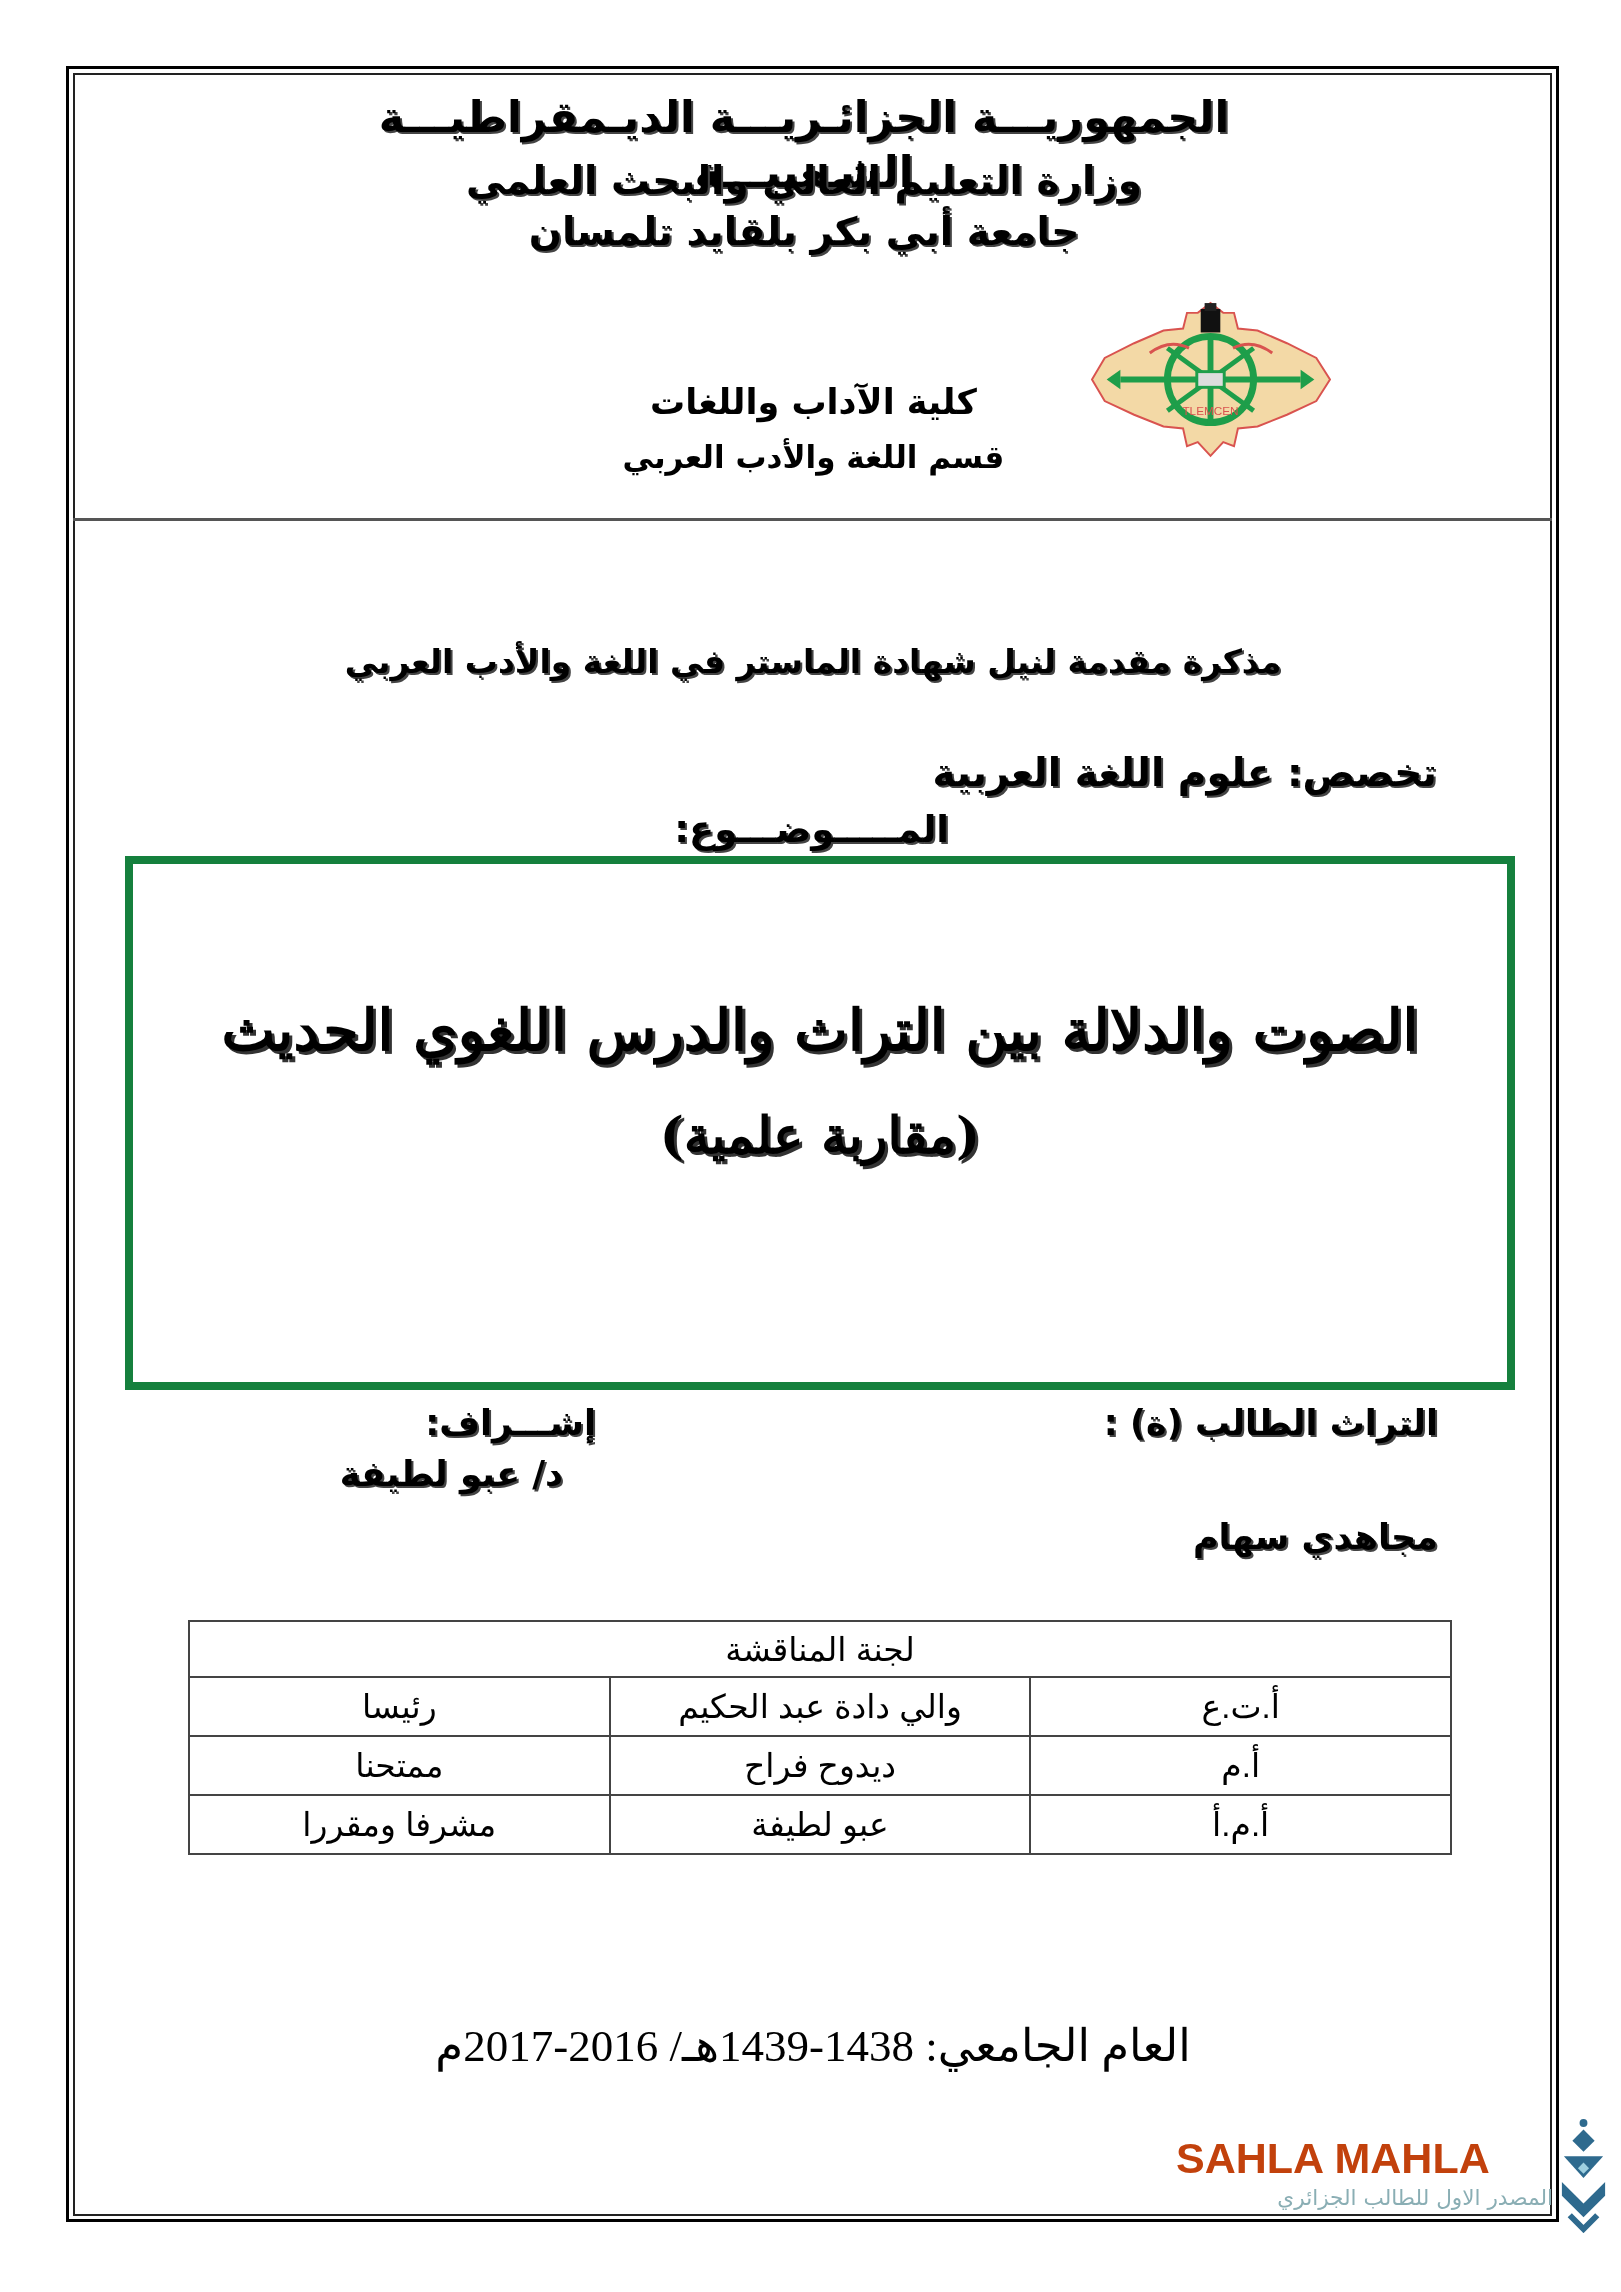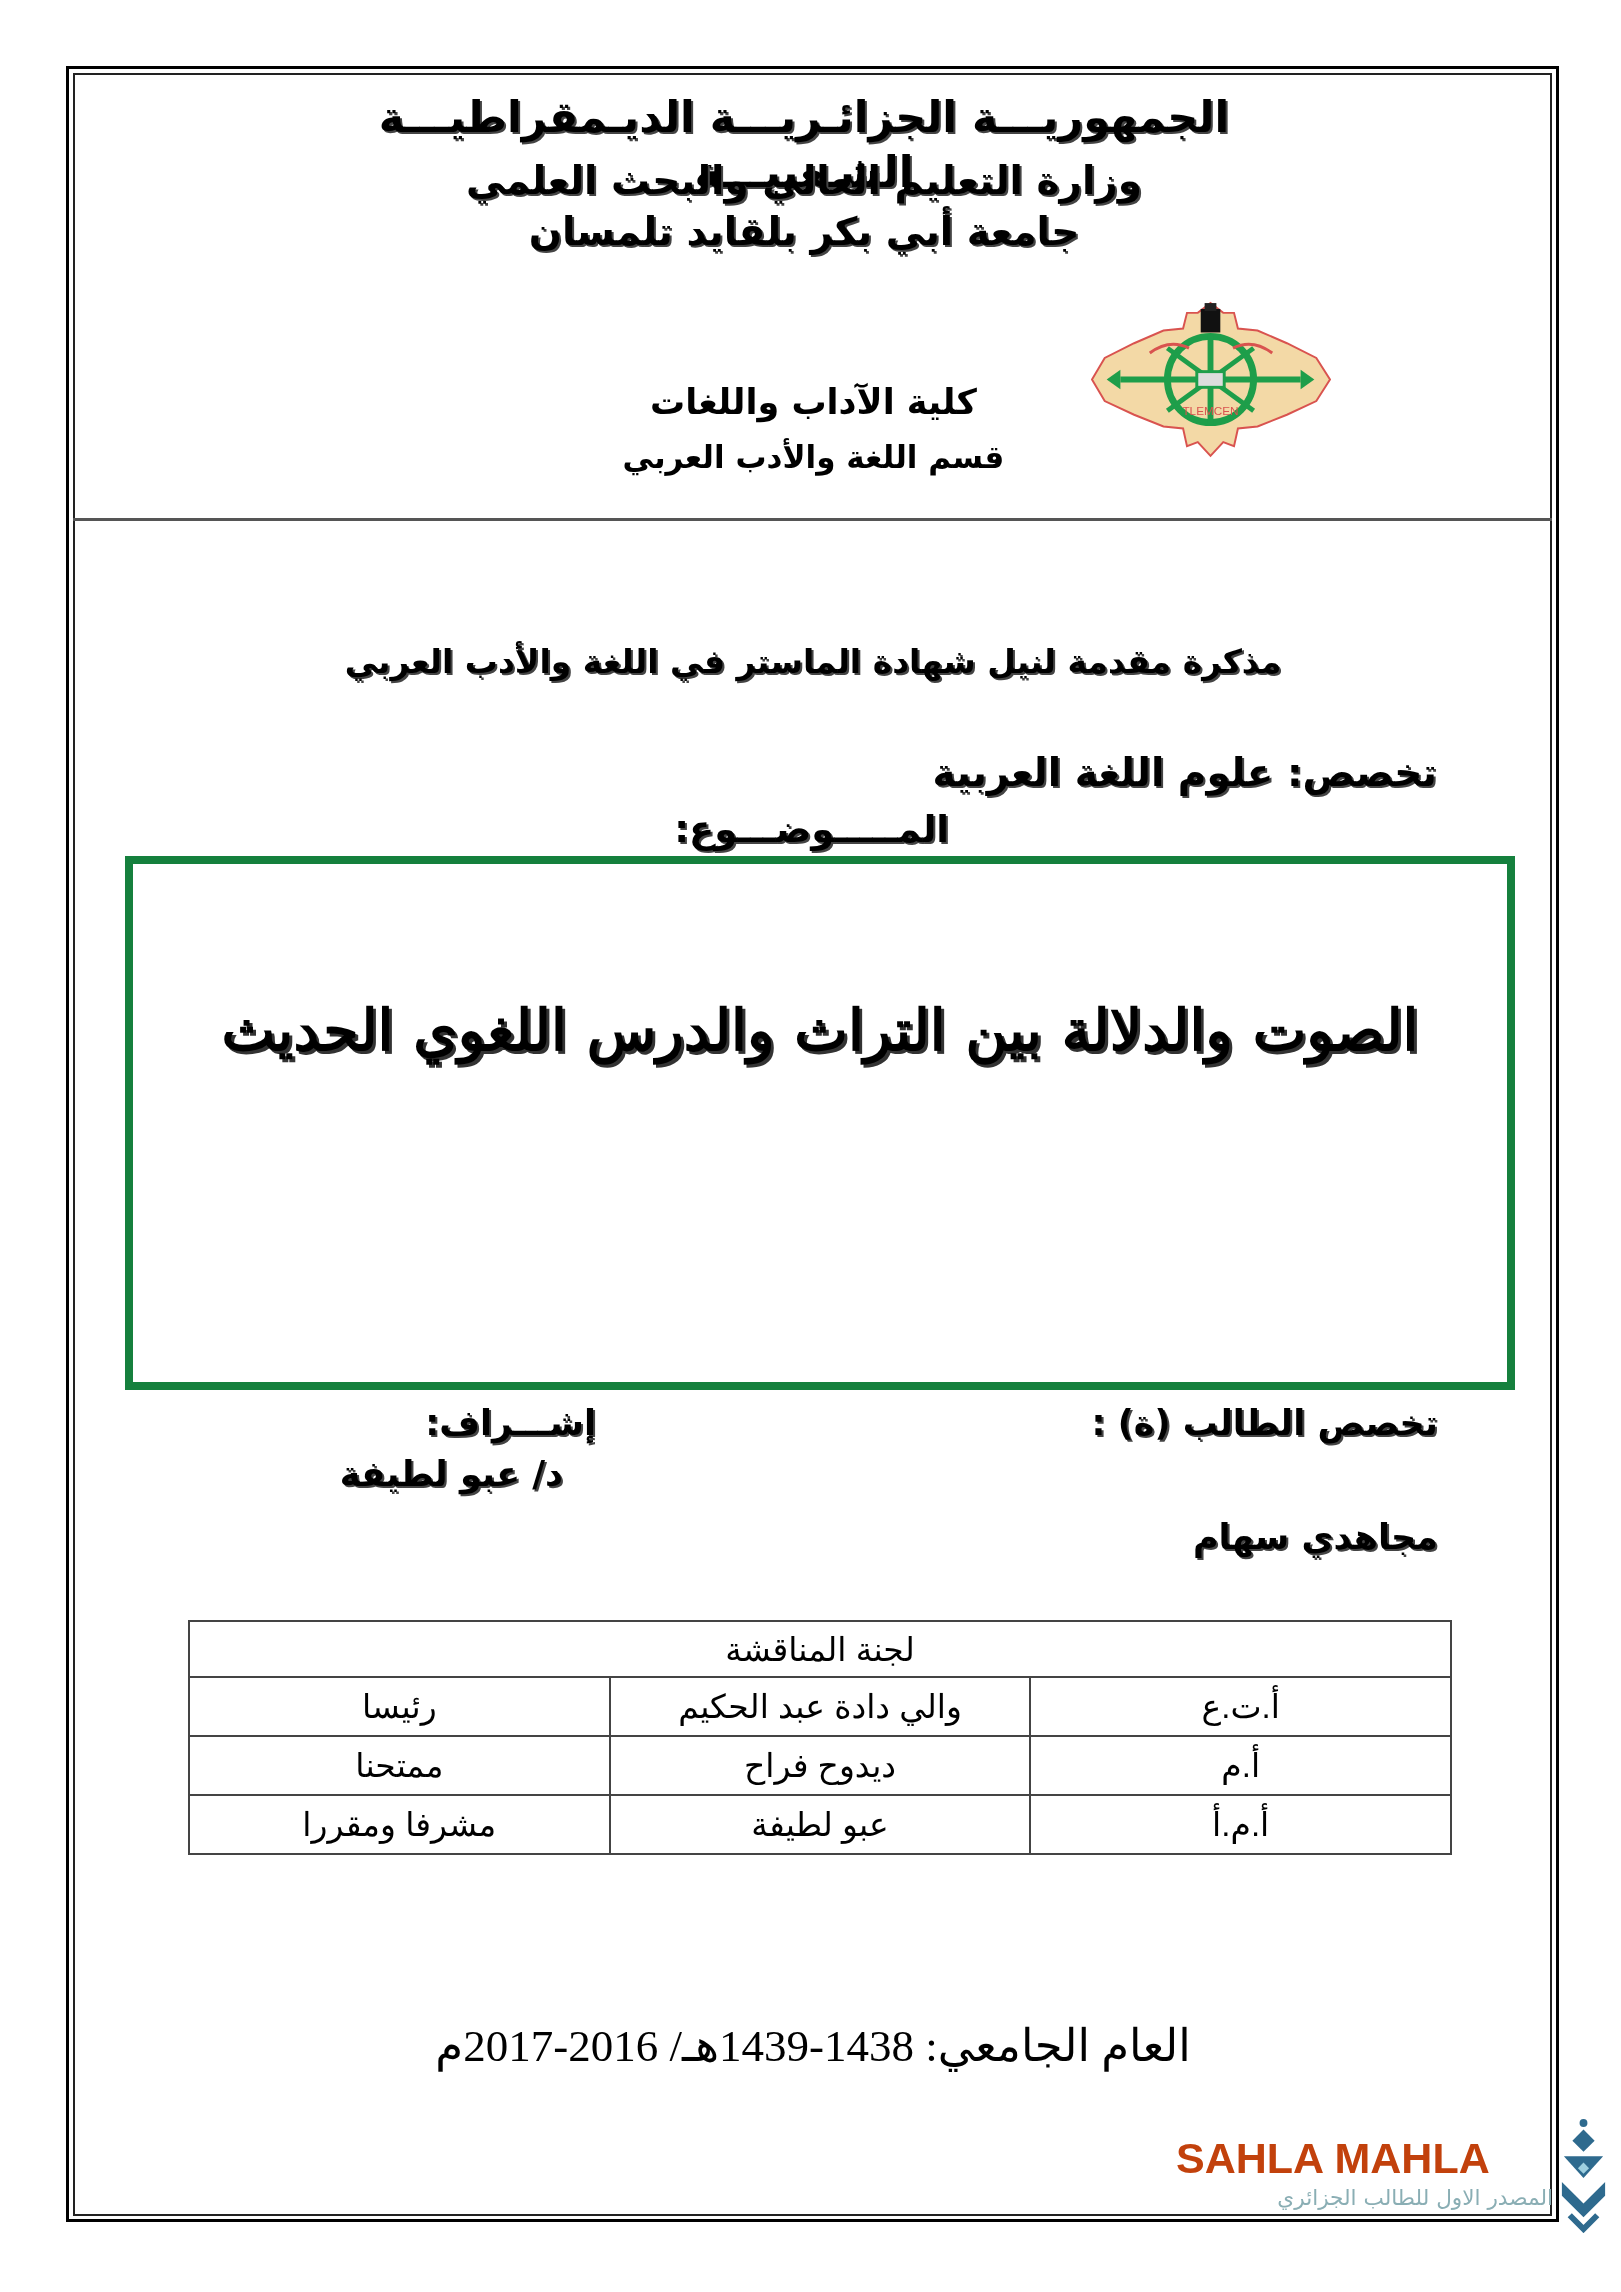--- a/index.html
+++ b/index.html
@@ -83,23 +83,24 @@
 <div class="abs rtl center dept">قسم اللغة والأدب العربي</div>
 
 <div class="divider"></div>
 
 <div class="abs rtl center heavy memo">مذكرة مقدمة لنيل شهادة الماستر في اللغة والأدب العربي</div>
 <div class="abs rtl heavy spec">تخصص: علوم اللغة العربية</div>
 <div class="abs rtl heavy subject">المـــــوضـــوع:</div>
 
 <div class="title-box">
   <div class="rtl center title-main">الصوت والدلالة بين التراث والدرس اللغوي الحديث</div>
+  <div class="rtl center title-sub">(مقاربة علمية)</div>
 </div>
 
-<div class="abs rtl heavy student-label">تخصص الطالب (ة) :</div>
+<div class="abs rtl heavy student-label">التراث الطالب (ة) :</div>
 <div class="abs rtl heavy supervision-label">إشـــراف:</div>
 <div class="abs rtl heavy supervisor-name">د/ عبو لطيفة</div>
 <div class="abs rtl heavy student-name">مجاهدي سهام</div>
 
 <table class="committee">
   <tbody>
       <tr class="hdr">
     <td colspan="3">لجنة المناقشة</td>
   </tr>
   <tr>

